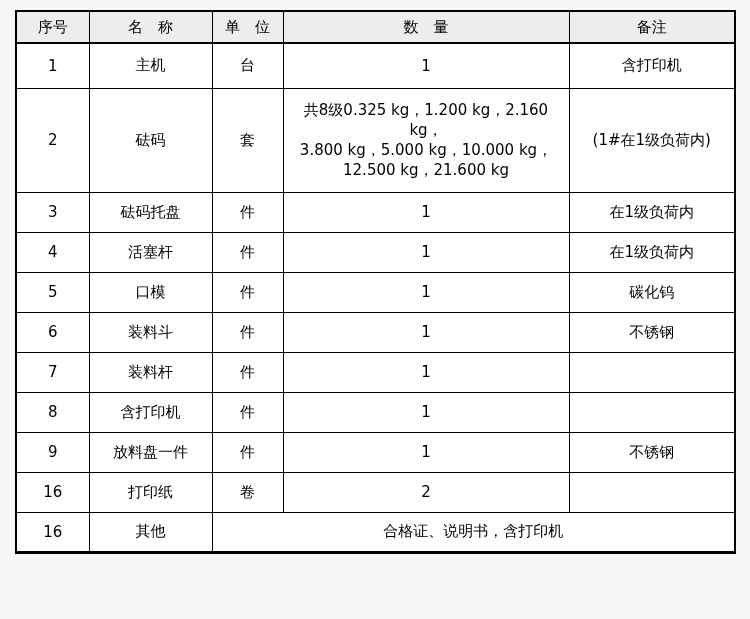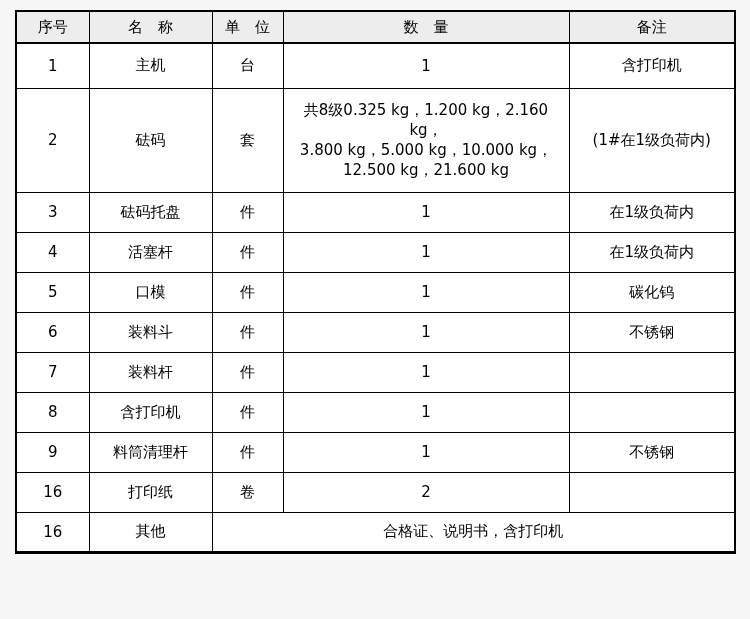--- a/index.html
+++ b/index.html
@@ -140,21 +140,21 @@
       <tr class="row-normal">
         <td class="cell-index">8</td>
         <td class="cell-name">含打印机</td>
         <td class="cell-unit">件</td>
         <td class="cell-qty">1</td>
         <td class="cell-note"></td>
       </tr>
 
       <tr class="row-normal">
         <td class="cell-index">9</td>
-        <td class="cell-name">料筒清理杆</td>
+        <td class="cell-name">放料盘一件</td>
         <td class="cell-unit">件</td>
         <td class="cell-qty">1</td>
         <td class="cell-note">不锈钢</td>
       </tr>
 
 
       <tr class="row-normal">
         <td class="cell-index">16</td>
         <td class="cell-name">打印纸</td>
         <td class="cell-unit">卷</td>

